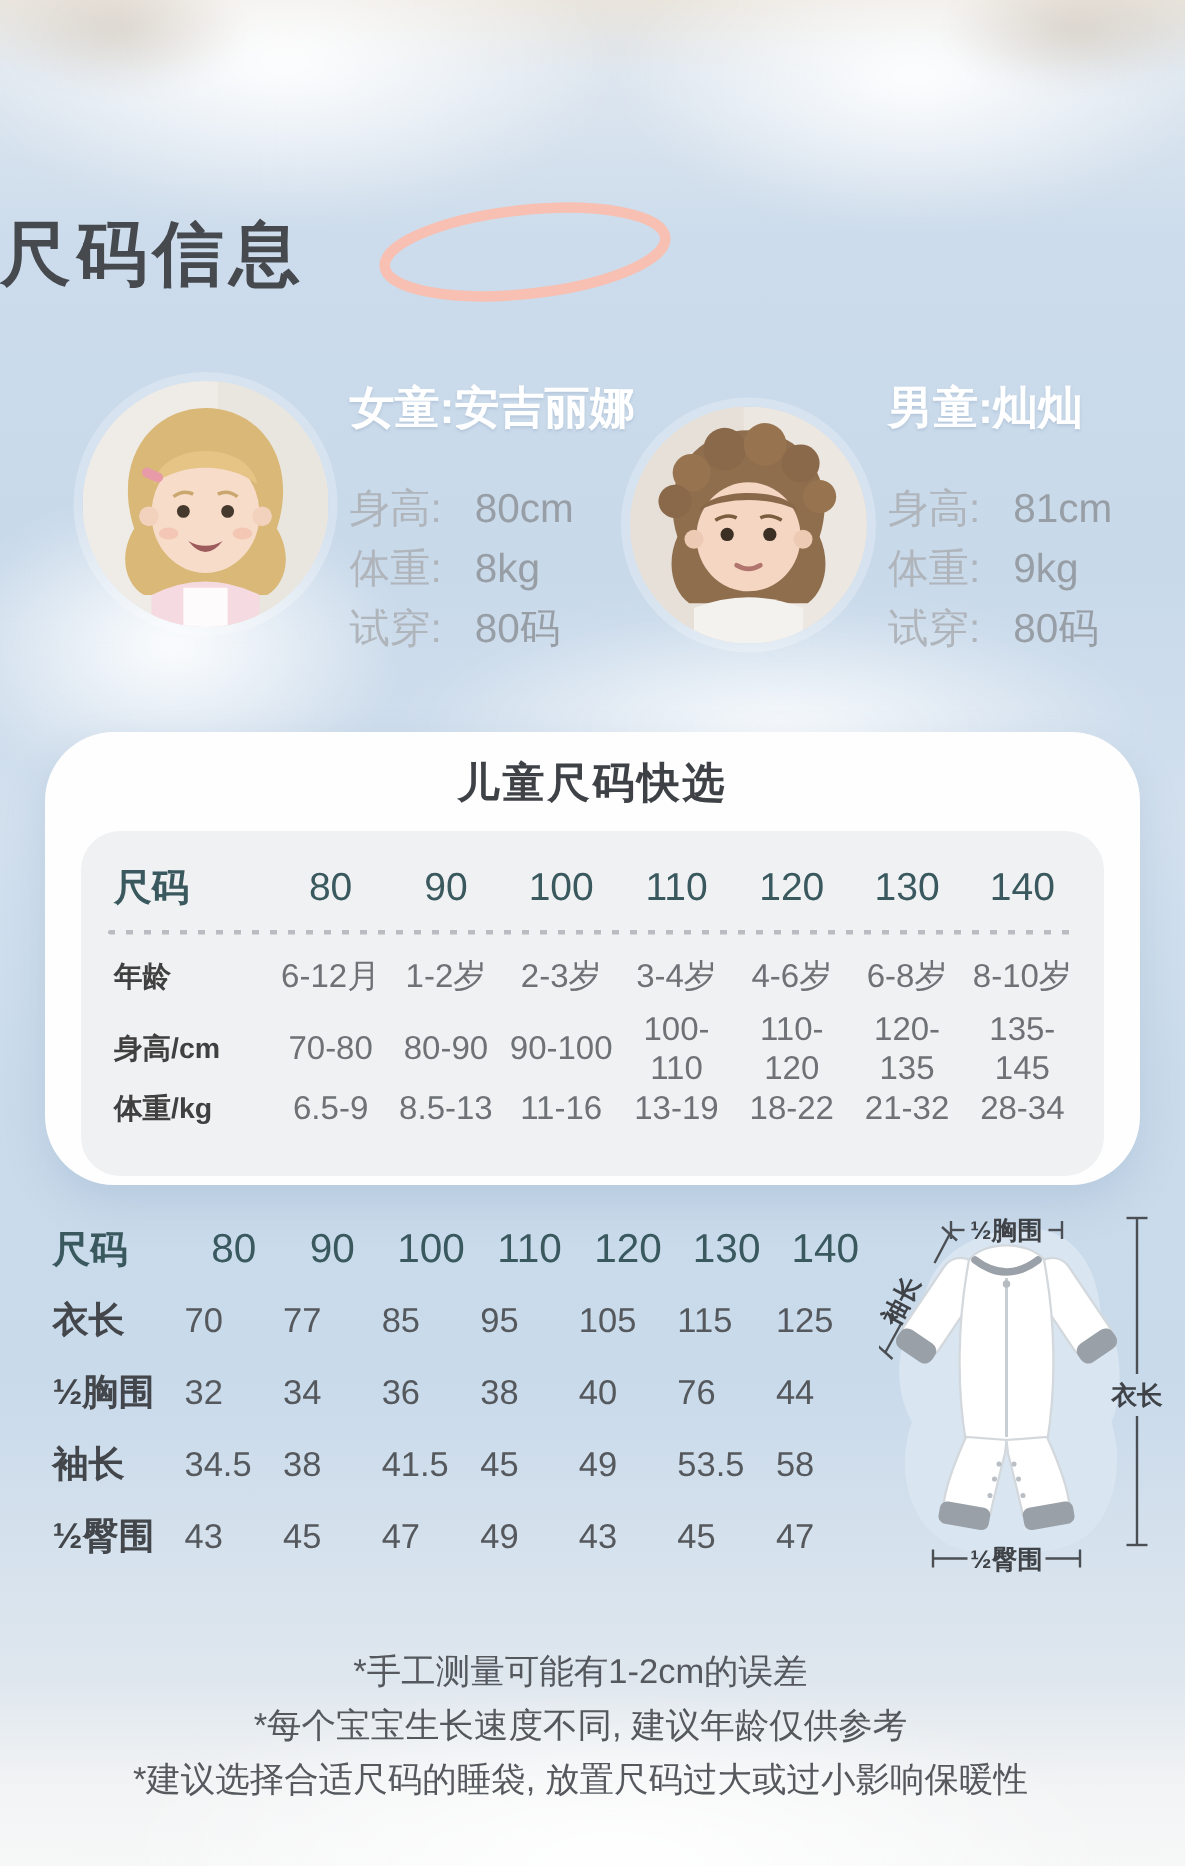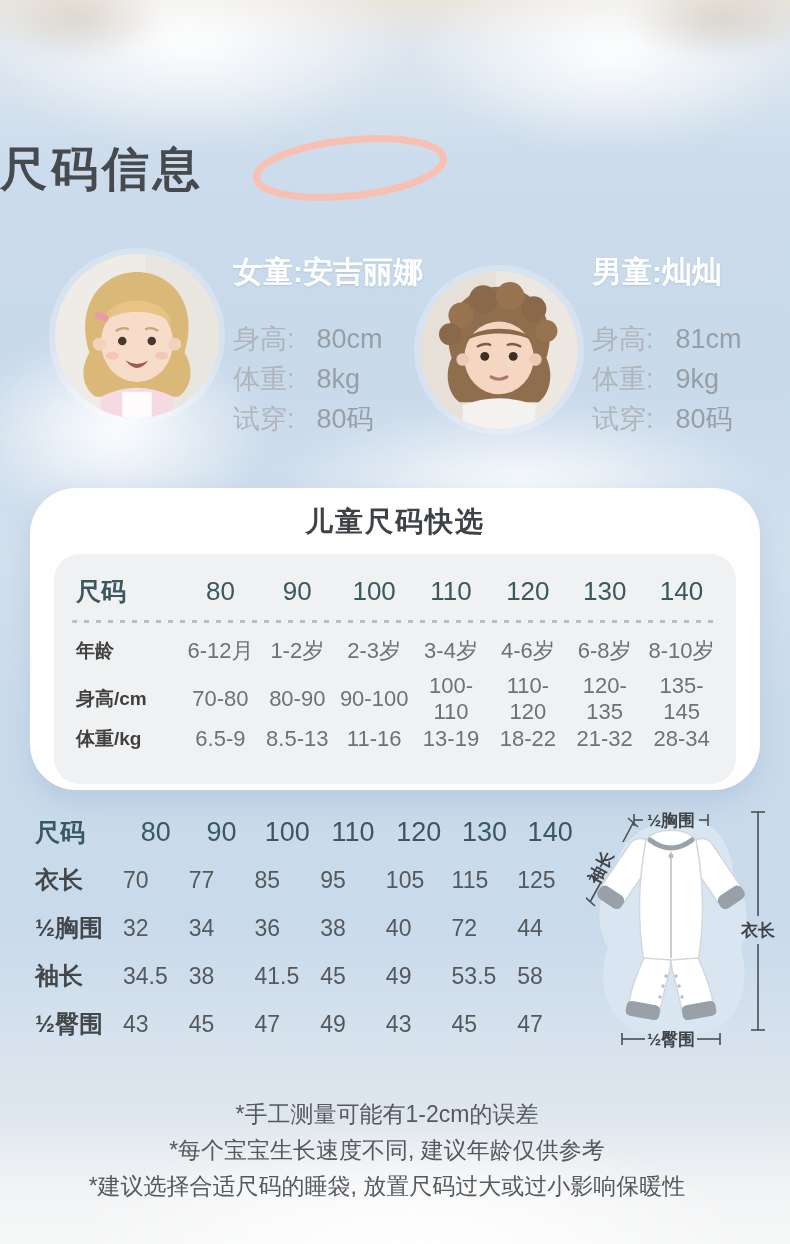--- a/index.html
+++ b/index.html
@@ -247,21 +247,21 @@
       <span class="t2val">115</span>
       <span class="t2val">125</span>
     </div>
     <div class="t2row">
       <span class="t2label">½胸围</span>
       <span class="t2val">32</span>
       <span class="t2val">34</span>
       <span class="t2val">36</span>
       <span class="t2val">38</span>
       <span class="t2val">40</span>
-      <span class="t2val">72</span>
+      <span class="t2val">76</span>
       <span class="t2val">44</span>
     </div>
     <div class="t2row">
       <span class="t2label">袖长</span>
       <span class="t2val">34.5</span>
       <span class="t2val">38</span>
       <span class="t2val">41.5</span>
       <span class="t2val">45</span>
       <span class="t2val">49</span>
       <span class="t2val">53.5</span>

